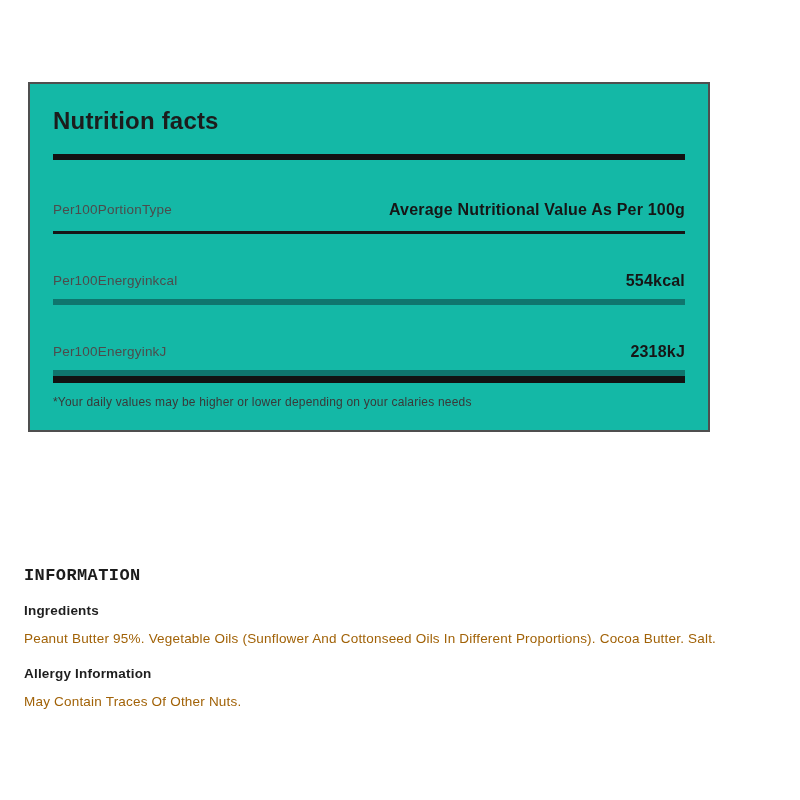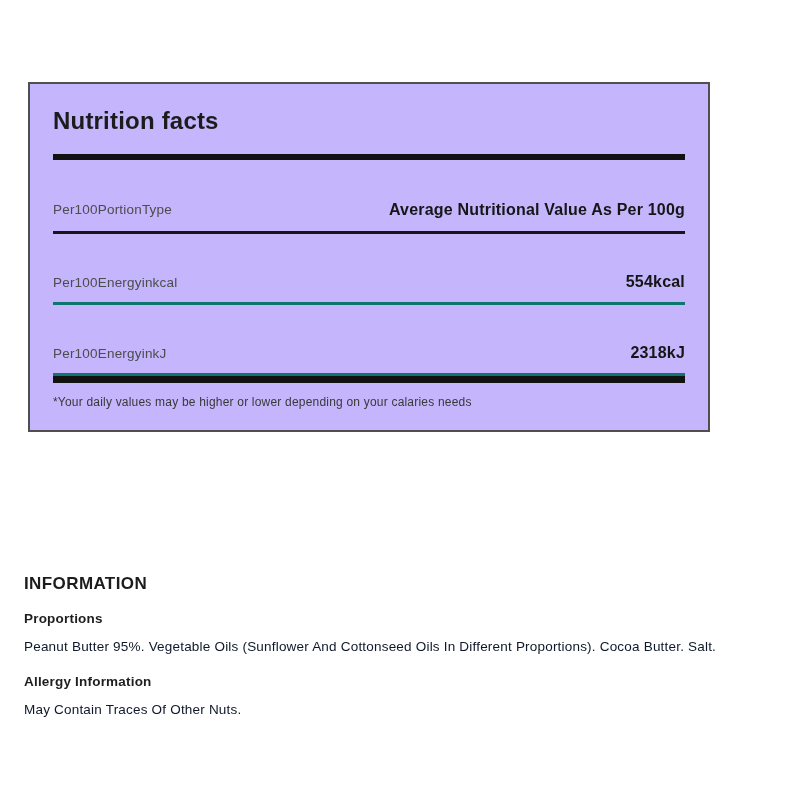--- a/index.html
+++ b/index.html
@@ -10,21 +10,21 @@
     position: relative;
     overflow: hidden;
   }
 
   
   .nutrition-box {
     position: absolute;
     left: 28px; top: 82px;
     width: 682px;
     border: 2px solid #4f4f4f;
-    background: #c4b5fd;
+    background: #14b8a6;
     padding: 0 23px 21px 23px;
   }
   .panel-title {
     margin-top: 23px;
     font-size: 24px;
     line-height: 28px;
     font-weight: bold;
     color: #1c1c1c;
     letter-spacing: 0.2px;
   }
@@ -36,21 +36,21 @@
   .bar-bottom { height: 7px; }
 
   .t-row {
     display: flex;
     justify-content: space-between;
     align-items: center;
     height: 43px;
     margin-top: 28px;
   }
   .t-row.header { border-bottom: 3px solid #161616; height: 46px; }
-  .t-row.divided { border-bottom: 3px solid #0f766e; }
+  .t-row.divided { border-bottom: 6px solid #0f766e; }
   .row-label {
     font-size: 13.5px;
     color: #4c4c4c;
     letter-spacing: 0.2px;
   }
   .row-value {
     font-size: 16px;
     font-weight: bold;
     color: #161616;
     letter-spacing: 0.2px;
@@ -63,38 +63,39 @@
     letter-spacing: 0.2px;
   }
 
   
   .info-section {
     position: absolute;
     left: 24px; top: 558px;
     width: 760px;
   }
   .info-heading {
-    margin-top: 16px;
+    margin-top: 8px;
     font-size: 17px;
     line-height: 20px;
     font-weight: bold;
     color: #1c1c1c;
     letter-spacing: 0.4px;
+    font-family: Liberation Mono, monospace;
   }
   .sub-heading {
     margin-top: 17px;
     font-size: 13.5px;
     font-weight: bold;
     color: #1e1e1e;
     letter-spacing: 0.2px;
   }
   .body-text {
     margin-top: 13px;
     font-size: 13.5px;
-    color: #0f172a;
+    color: #a16207;
     letter-spacing: 0.2px;
     white-space: nowrap;
   }
   .sub-heading.allergy { margin-top: 20px; }
 </style>
 </head>
 <body>
 
 <div class="nutrition-box">
   <div class="panel-title">Nutrition facts</div>
@@ -120,17 +121,17 @@
 
 
 
   <div class="bar bar-bottom"></div>
 
   <div class="footnote">*Your daily values may be higher or lower depending on your calaries needs</div>
 </div>
 
 <div class="info-section">
   <div class="info-heading">INFORMATION</div>
-  <div class="sub-heading">Proportions</div>
+  <div class="sub-heading">Ingredients</div>
   <div class="body-text">Peanut Butter 95%. Vegetable Oils (Sunflower And Cottonseed Oils In Different Proportions). Cocoa Butter. Salt.</div>
   <div class="sub-heading allergy">Allergy Information</div>
   <div class="body-text">May Contain Traces Of Other Nuts.</div>
 </div>
 
 </body></html>

